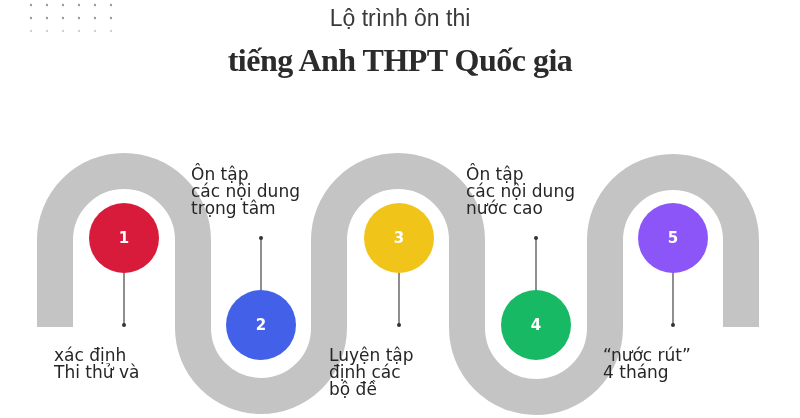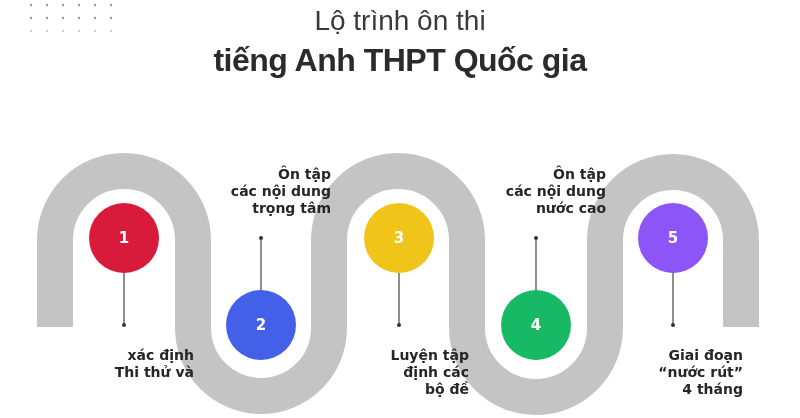--- a/index.html
+++ b/index.html
@@ -1,29 +1,29 @@
 <!DOCTYPE html>
 <html><head>
   <meta charset="utf-8">
   <style>
     html, body { margin: 0; padding: 0; background: #ffffff; }
     body { width: 800px; height: 418px; position: relative; overflow: hidden;
            font-family: "DejaVu Sans", sans-serif; color: #222222; }
     .dots { position: absolute; left: 18px; top: 2px; width: 100px; height: 32px; }
     .title-sub { position: absolute; top: 5px; left: 0; width: 800px; text-align: center;
-                 font-family: "Liberation Sans", sans-serif; font-size: 28px; color: #3a3a3a; }
+                 font-family: "Liberation Sans", sans-serif; font-size: 23px; color: #3a3a3a; }
     .title-main { position: absolute; top: 42px; left: 0; width: 800px; text-align: center;
-                  font-family: Liberation Sans, sans-serif; font-weight: bold; font-size: 32px;
+                  font-family: Liberation Serif, serif; font-weight: bold; font-size: 32px;
                   color: #2b2b2b; letter-spacing: -0.5px; }
     svg.road { position: absolute; left: 0; top: 0; }
     .step-circle { position: absolute; width: 70px; height: 70px; border-radius: 50%;
                    display: flex; align-items: center; justify-content: center;
                    color: #ffffff; font-weight: bold; font-size: 15px; }
-    .label { position: absolute; width: 140px; text-align: right; font-weight: bold;
-             font-size: 14px; line-height: 17px; color: #262626; }
+    .label { position: absolute; width: 140px; text-align: left; font-weight: normal;
+             font-size: 17px; line-height: 17px; color: #262626; }
     .label div { white-space: nowrap; }
   </style>
 </head>
 <body>
 
 <svg class="dots" width="100" height="32" viewBox="0 0 100 32">
   <g fill="#9a9a9a">
     <circle cx="13" cy="3" r="1.2"></circle>
       <circle cx="29" cy="3" r="1.2"></circle>
       <circle cx="45" cy="3" r="1.2"></circle>
@@ -109,16 +109,15 @@
   <div>Luyện tập</div>
   <div>định các</div>
   <div>bộ đề</div>
 </div>
 <div class="label" style="left:466px; top:166px;">
   <div>Ôn tập</div>
   <div>các nội dung</div>
   <div>nước cao</div>
 </div>
 <div class="label" style="left:603px; top:347px;">
-  <div>Giai đoạn</div>
   <div>“nước rút”</div>
   <div>4 tháng</div>
 </div>
 
 </body></html>

